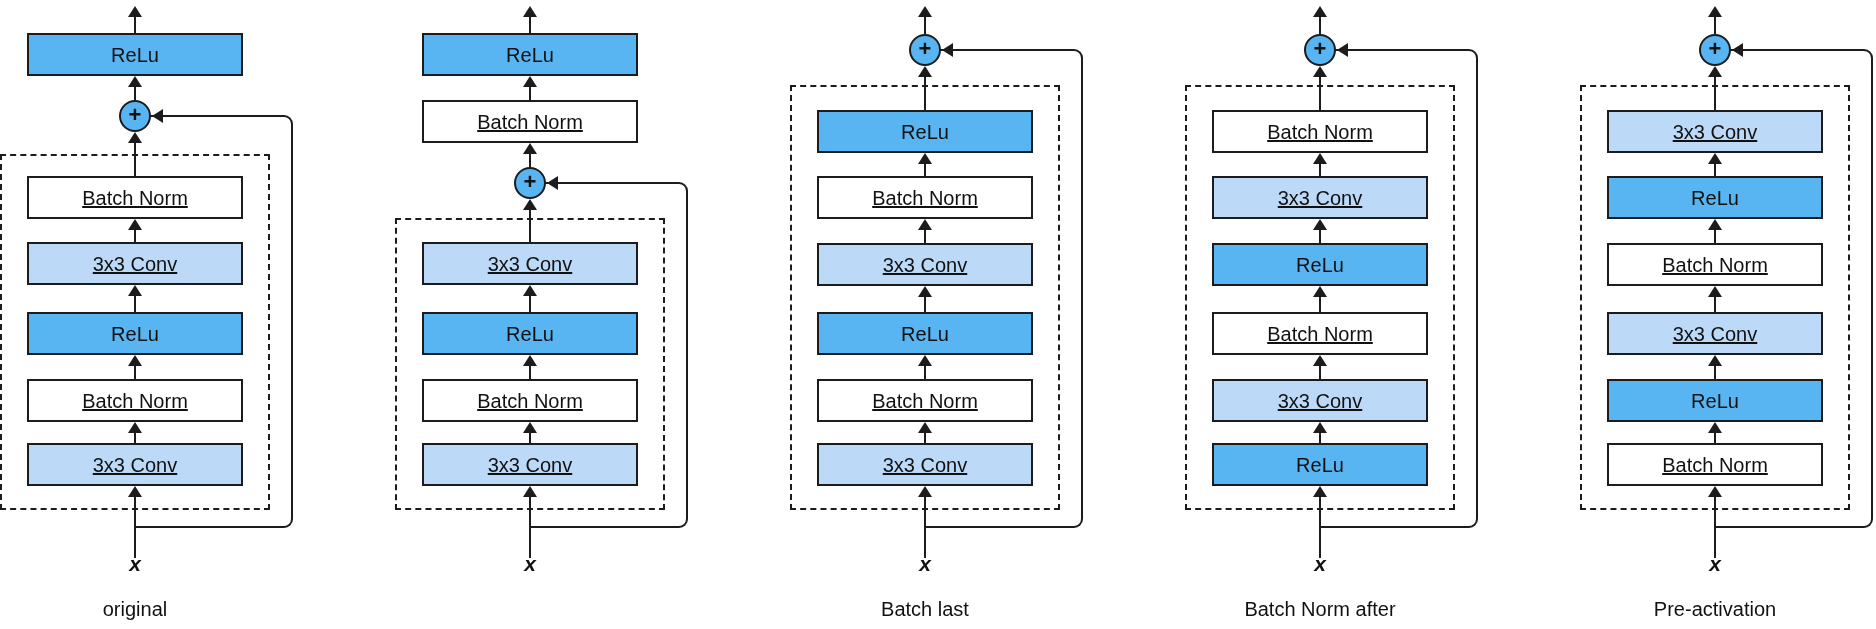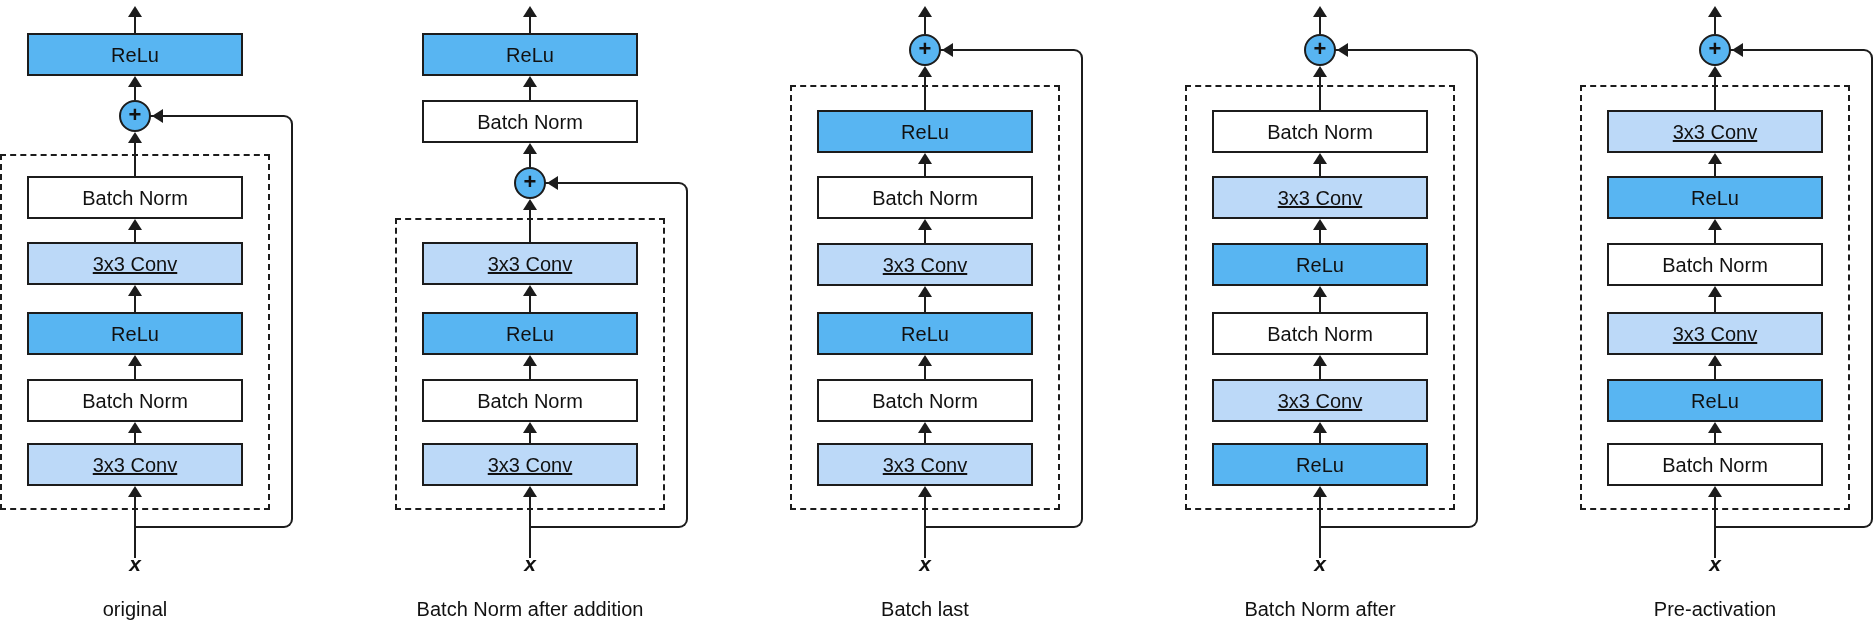--- a/index.html
+++ b/index.html
@@ -16,21 +16,21 @@
     border:2px dashed var(--line); box-sizing:border-box;
   }
   .block{
     position:absolute; left:calc(50% - 108px); width:216px; height:43px;
     border:2px solid var(--line); box-sizing:border-box; background:var(--bn);
     display:flex; align-items:center; justify-content:center;
     font-size:20px; line-height:1; z-index:2;
   }
   .block[data-kind="relu"]{background:var(--relu);}
   .block[data-kind="conv"]{background:var(--conv);text-decoration:underline;}
-  .block[data-kind="bn"]{background:var(--bn);}
+  .block[data-kind="bn"]{background:var(--bn);text-decoration:underline;}
   .plus{
     position:absolute; left:calc(50% - 16px); width:32px; height:32px;
     border:2px solid var(--line); border-radius:50%; background:var(--relu);
     box-sizing:border-box; display:flex; align-items:center; justify-content:center;
     font-size:22px; font-weight:bold; z-index:3;
   }
   .plus span{position:relative; top:-1px;}
   
   .ua{position:absolute; left:calc(50% - 7px); width:14px; z-index:1;}
   .ua::before{
@@ -107,21 +107,20 @@
     <div class="dash" style="top:218px;height:292px"></div>
     <div class="block" style="top:242px" data-kind="conv">3x3 Conv</div>
     <div class="ua" style="top:285px;height:27px"></div>
     <div class="block" style="top:312px" data-kind="relu">ReLu</div>
     <div class="ua" style="top:355px;height:24px"></div>
     <div class="block" style="top:379px" data-kind="bn">Batch Norm</div>
     <div class="ua" style="top:422px;height:21px"></div>
     <div class="block" style="top:443px" data-kind="conv">3x3 Conv</div>
     <div class="ua" style="top:486px;height:72px"></div>
     <div class="xlabel" style="top:552px">x</div>
-    <div class="caption" style="top:598px">Batch Norm after addition</div>
   </div>
 
   <div class="col" style="left:790px">
     <div class="ua" style="top:6px;height:28px"></div>
     <div class="skip" style="top:49px;height:479px"></div>
     <div class="lah" style="top:43px"></div>
     <div class="plus" style="top:34px">
       <span>+</span>
     </div>
     <div class="ua" style="top:66px;height:44px"></div>

